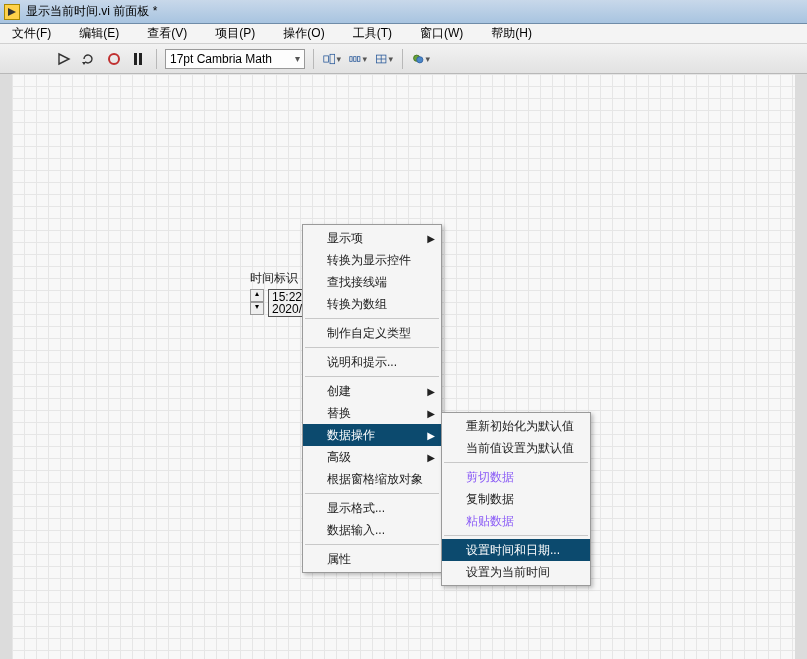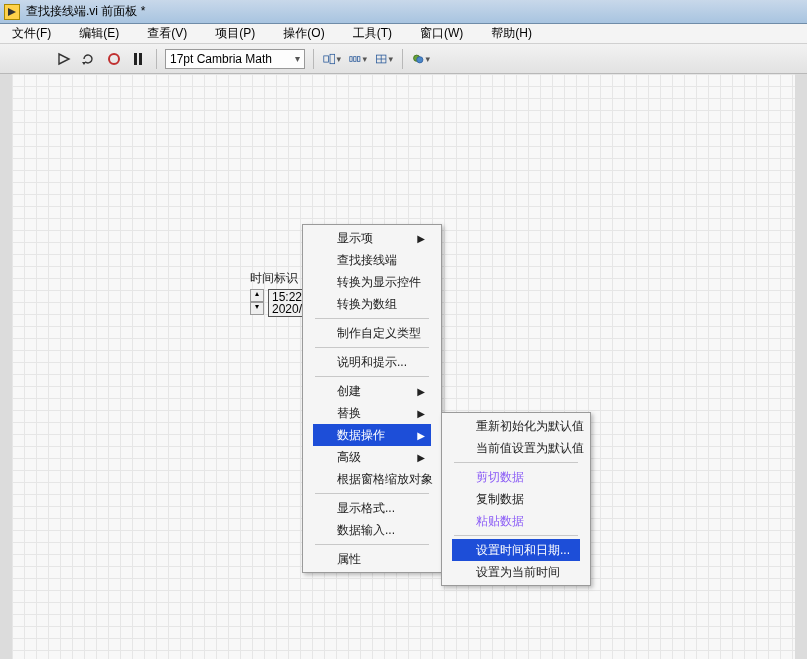--- a/index.html
+++ b/index.html
@@ -41,42 +41,42 @@
 .spin { width: 14px; display: flex; flex-direction: column; }
 .spin-btn { height: 13px; background: #eee; border: 1px solid #999; font-size: 8px; line-height: 8px; text-align: center; }
 .time-field { width: 80px; height: 28px; border: 1px solid #555; background: #f0f0f0; padding: 1px 3px; display: flex; flex-direction: column; justify-content: center; line-height: 12px; }
 .cal-icon { width: 22px; height: 16px; background: #fff; border: 1px solid #4a6fa0; position: relative; margin-top: 1px; }
 .cal-icon::before { content: ""; position: absolute; left: 0; right: 0; top: 0; height: 5px; background: #4a6fa0; }
 .cal-icon::after { content: ""; position: absolute; left: 3px; right: 3px; top: 7px; bottom: 2px;
   background-image: linear-gradient(#888 1px, transparent 1px), linear-gradient(90deg, #888 1px, transparent 1px);
   background-size: 4px 3px; }
 
 
-.menu { position: absolute; background: #f5f5f5; border: 1px solid #9a9a9a; box-shadow: 2px 2px 4px rgba(0,0,0,0.25); padding: 2px 10px; }
+.menu { position: absolute; background: #f5f5f5; border: 1px solid #9a9a9a; box-shadow: 2px 2px 4px rgba(0,0,0,0.25); padding: 2px 0; }
 .menu .mi { height: 22px; display: flex; align-items: center; padding: 0 18px 0 24px; white-space: nowrap; position: relative; cursor: default; color: #222; }
 .menu .mi.disabled { color: #8b5cf6; }
 .menu .mi .arrow { position: absolute; right: 6px; font-size: 10px; color: #222; }
-.menu .mi.sel { background: #1d4ed8; color: #fff; }
+.menu .mi.sel { background: #0c4a6e; color: #fff; }
 .menu .mi.sel .arrow { color: #fff; }
 .menu .msep { height: 1px; background: #c8c8c8; margin: 3px 2px; }
 .menu1 { left: 302px; top: 224px; width: 140px; }
 .menu2 { left: 441px; top: 412px; width: 150px; }
 
 svg { display: block; }
 </style>
 </head>
 <body>
 
 <div class="titlebar">
   <div class="app-icon">
     <svg viewBox="0 0 10 10">
         <polygon points="1,1 1,9 9,5" fill="#333"></polygon>
       </svg>
   </div>
-  <span>查找接线端.vi 前面板 *</span>
+  <span>显示当前时间.vi 前面板 *</span>
 </div>
 
 <div class="menubar">
   <span class="menu-item">文件(F)</span>
   <span class="menu-item">编辑(E)</span>
   <span class="menu-item">查看(V)</span>
   <span class="menu-item">项目(P)</span>
   <span class="menu-item">操作(O)</span>
   <span class="menu-item">工具(T)</span>
   <span class="menu-item">窗口(W)</span>
@@ -161,22 +161,22 @@
         <span>2020/3/1</span>
       </div>
       <div class="cal-icon"></div>
     </div>
   </div>
 </div>
 <div class="vscroll"></div>
 
 <div class="menu menu1" id="menu1">
     <div class="mi">显示项<span class="arrow">▶</span></div>
+    <div class="mi">转换为显示控件</div>
     <div class="mi">查找接线端</div>
-    <div class="mi">转换为显示控件</div>
     <div class="mi">转换为数组</div>
     <div class="msep"></div>
     <div class="mi">制作自定义类型</div>
     <div class="msep"></div>
     <div class="mi">说明和提示...</div>
     <div class="msep"></div>
     <div class="mi">创建<span class="arrow">▶</span></div>
     <div class="mi">替换<span class="arrow">▶</span></div>
     <div class="mi sel">数据操作<span class="arrow">▶</span></div>
     <div class="mi">高级<span class="arrow">▶</span></div>

